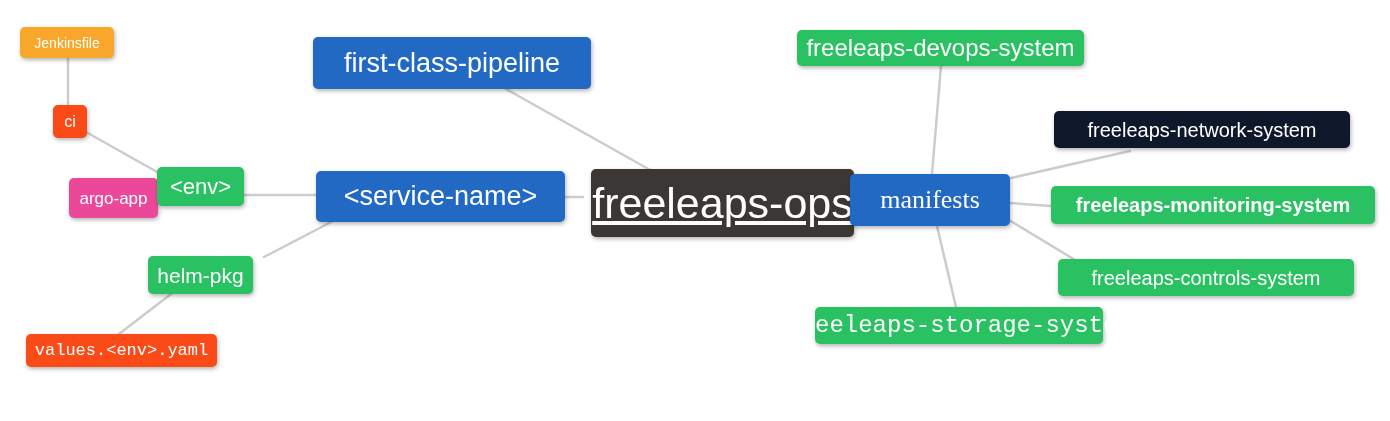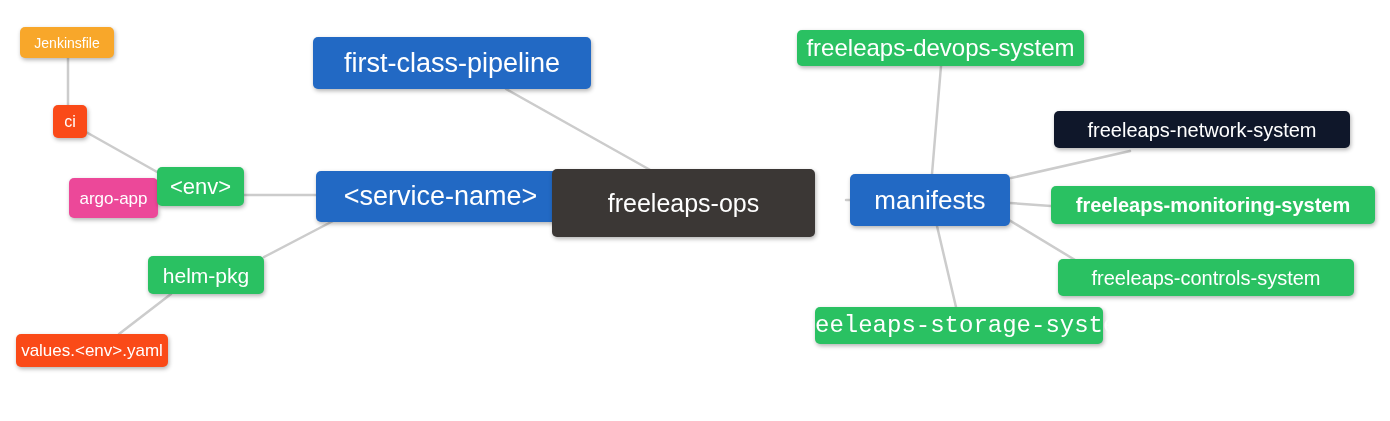--- a/index.html
+++ b/index.html
@@ -51,22 +51,22 @@
       <line x1="1009" y1="220" x2="1080" y2="263" stroke="#CCCCCC" stroke-width="2.5" stroke-linecap="round"></line>
       <line x1="937" y1="226" x2="956" y2="307" stroke="#CCCCCC" stroke-width="2.5" stroke-linecap="round"></line>
     </svg>
 
 <div class="node" style="left: 20px; top: 27px; width: 94px; height: 31px; font-size: 14px; background: rgb(248, 167, 42); color: rgb(255, 255, 255);">Jenkinsfile</div>
     <div class="node" style="left: 53px; top: 105px; width: 34px; height: 33px; font-size: 16px; background: rgb(250, 74, 24); color: rgb(255, 255, 255);">ci</div>
     <div class="node" style="left: 31px; top: 178px; width: 89px; height: 40px; font-size: 17px; background: #ec4899; color: rgb(255, 255, 255); margin-left: 38px;">argo-app</div>
     <div class="node" style="left: 157px; top: 167px; width: 87px; height: 39px; font-size: 22px; background: rgb(42, 193, 98); color: rgb(255, 255, 255);">&lt;env&gt;</div>
     <div class="node" style="left: 313px; top: 37px; width: 278px; height: 52px; font-size: 27px; background: rgb(34, 105, 196); color: rgb(255, 255, 255);">first-class-pipeline</div>
     <div class="node" style="left: 316px; top: 171px; width: 249px; height: 51px; font-size: 27px; background: rgb(34, 105, 196); color: rgb(255, 255, 255);">&lt;service-name&gt;</div>
-    <div class="node" style="left: 552px; top: 169px; width: 263px; height: 68px; font-size: 25px; background: rgb(59, 55, 53); color: rgb(255, 255, 255);">freeleaps-ops</div>
-    <div class="node" style="left: 850px; top: 174px; width: 160px; height: 52px; font-size: 26px; background: rgb(34, 105, 196); color: rgb(255, 255, 255);">manifests</div>
-    <div class="node" style="left: 148px; top: 256px; width: 116px; height: 38px; font-size: 21px; background: rgb(42, 193, 98); color: rgb(255, 255, 255);">helm-pkg</div>
-    <div class="node" style="left: 16px; top: 334px; width: 152px; height: 33px; font-size: 17px; background: rgb(250, 74, 24); color: rgb(255, 255, 255);">values.&lt;env&gt;.yaml</div>
+    <div class="node" style="left: 591px; top: 169px; width: 263px; height: 68px; font-size: 43px; background: rgb(59, 55, 53); color: rgb(255, 255, 255); text-decoration: underline;">freeleaps-ops</div>
+    <div class="node" style="left: 850px; top: 174px; width: 160px; height: 52px; font-size: 26px; background: rgb(34, 105, 196); color: rgb(255, 255, 255); font-family: Liberation Serif, serif;">manifests</div>
+    <div class="node" style="left: 148px; top: 256px; width: 105px; height: 38px; font-size: 21px; background: rgb(42, 193, 98); color: rgb(255, 255, 255);">helm-pkg</div>
+    <div class="node" style="left: 26px; top: 334px; width: 191px; height: 33px; font-size: 17px; background: rgb(250, 74, 24); color: rgb(255, 255, 255); font-family: Liberation Mono, monospace;">values.&lt;env&gt;.yaml</div>
     <div class="node" style="left: 797px; top: 30px; width: 287px; height: 36px; font-size: 24px; background: rgb(42, 193, 98); color: rgb(255, 255, 255);">freeleaps-devops-system</div>
     <div class="node" style="left: 1054px; top: 111px; width: 296px; height: 37px; font-size: 20px; background: #0f172a; color: rgb(255, 255, 255);">freeleaps-network-system</div>
     <div class="node" style="left: 1051px; top: 186px; width: 324px; height: 38px; font-size: 20px; background: rgb(42, 193, 98); color: rgb(255, 255, 255); font-weight: bold;">freeleaps-monitoring-system</div>
     <div class="node" style="left: 1058px; top: 259px; width: 296px; height: 37px; font-size: 20px; background: rgb(42, 193, 98); color: rgb(255, 255, 255);">freeleaps-controls-system</div>
     <div class="node" style="left: 815px; top: 307px; width: 288px; height: 37px; font-size: 24px; background: rgb(42, 193, 98); color: rgb(255, 255, 255); font-family: Liberation Mono, monospace;">freeleaps-storage-system</div>
   </div>
 
 </body></html>

